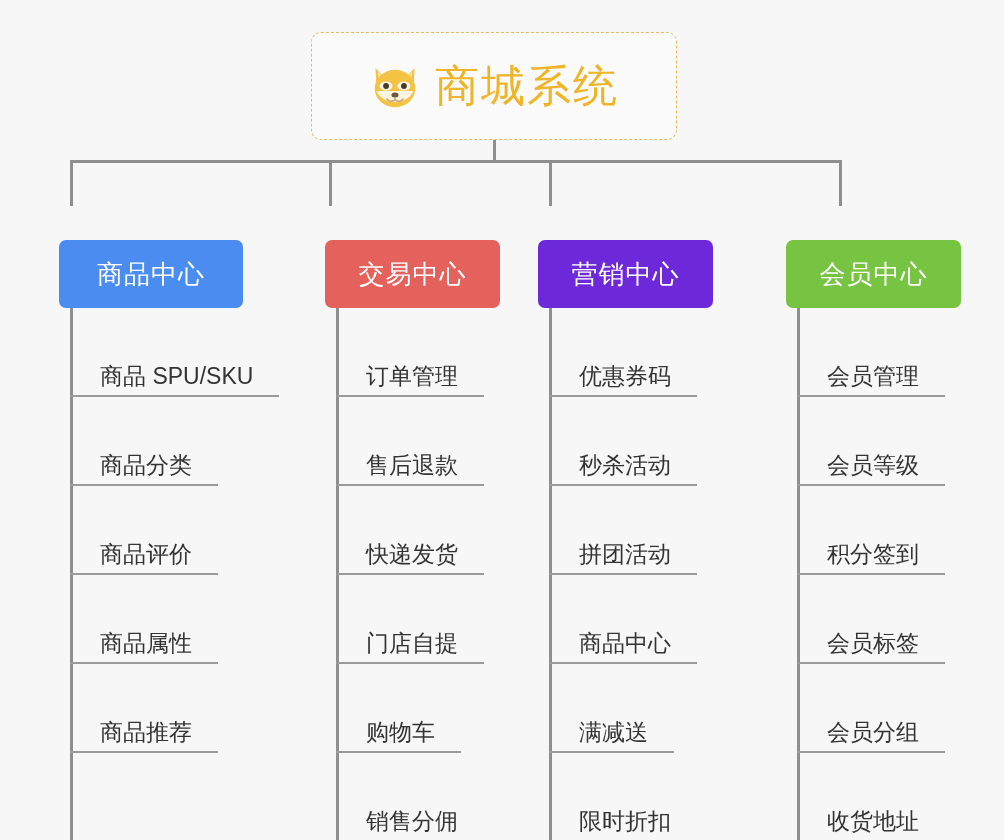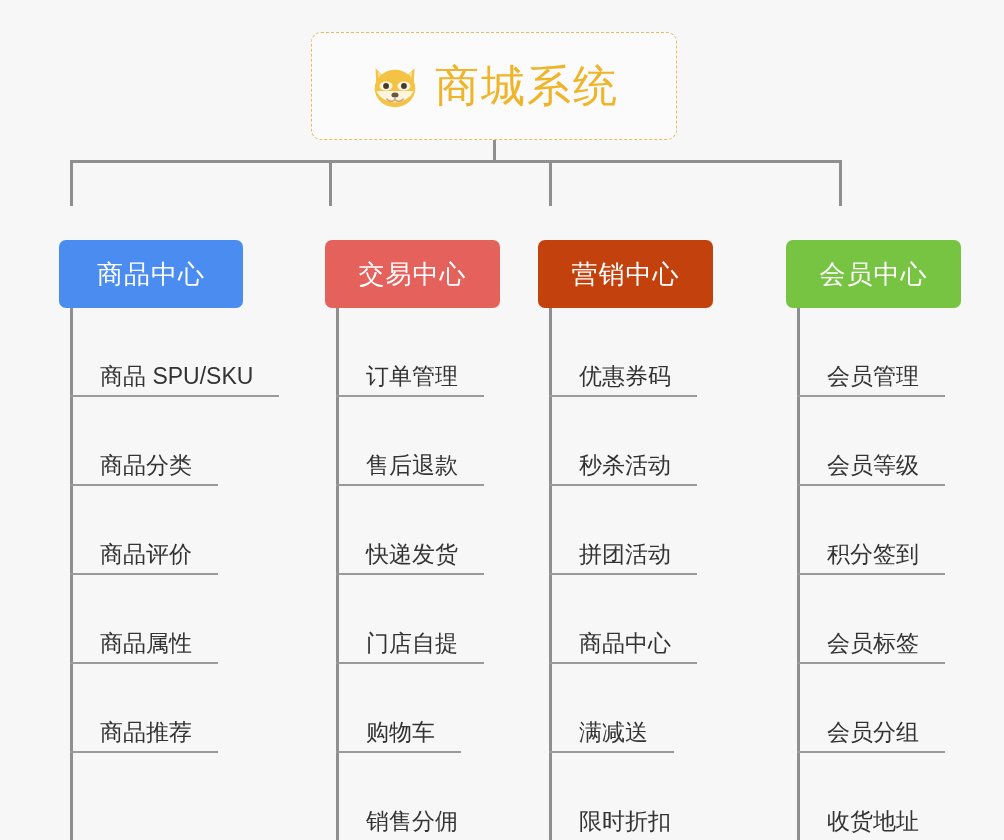--- a/index.html
+++ b/index.html
@@ -192,21 +192,21 @@
       <div class="item">
         <span class="item-inner"><span class="item-label">购物车</span></span>
       </div>
       <div class="item">
         <span class="item-inner"><span class="item-label">销售分佣</span></span>
       </div>
     </div>
   </div>
 
   <div class="column" style="left:538px; width:220px;">
-    <div class="cat-box" style="width: 175px; background: #c2410c;">
+    <div class="cat-box" style="width: 175px; background: #6d28d9;">
       <span>营销中心</span>
     </div>
     <div class="items">
       <div class="item-spine" style="height: 545px; background: rgb(143, 143, 143);"></div>
       <div class="item">
         <span class="item-inner"><span class="item-label">优惠券码</span></span>
       </div>
       <div class="item">
         <span class="item-inner"><span class="item-label">秒杀活动</span></span>
       </div>

